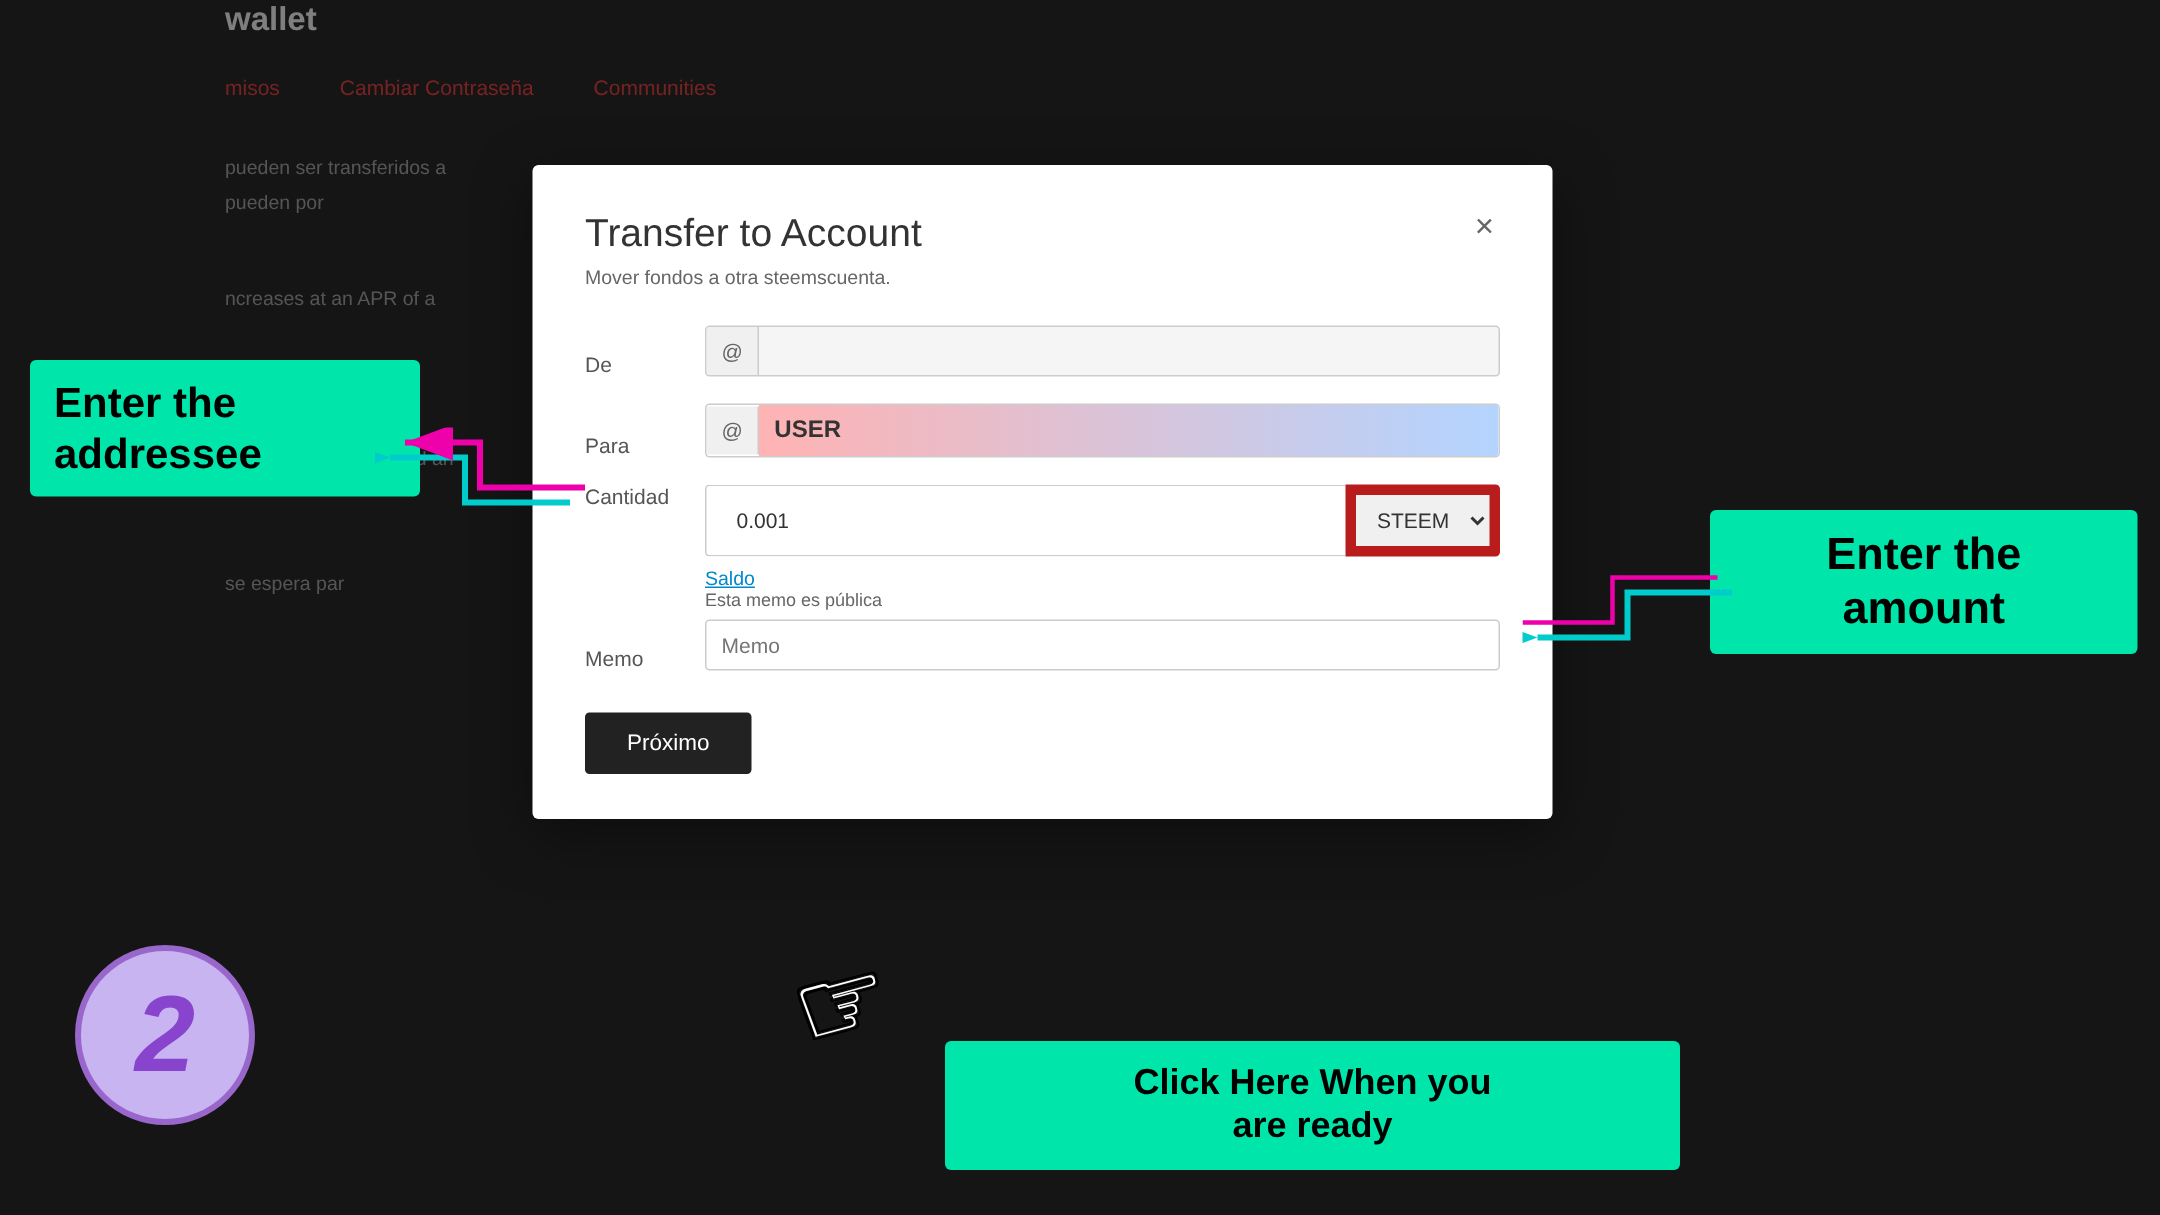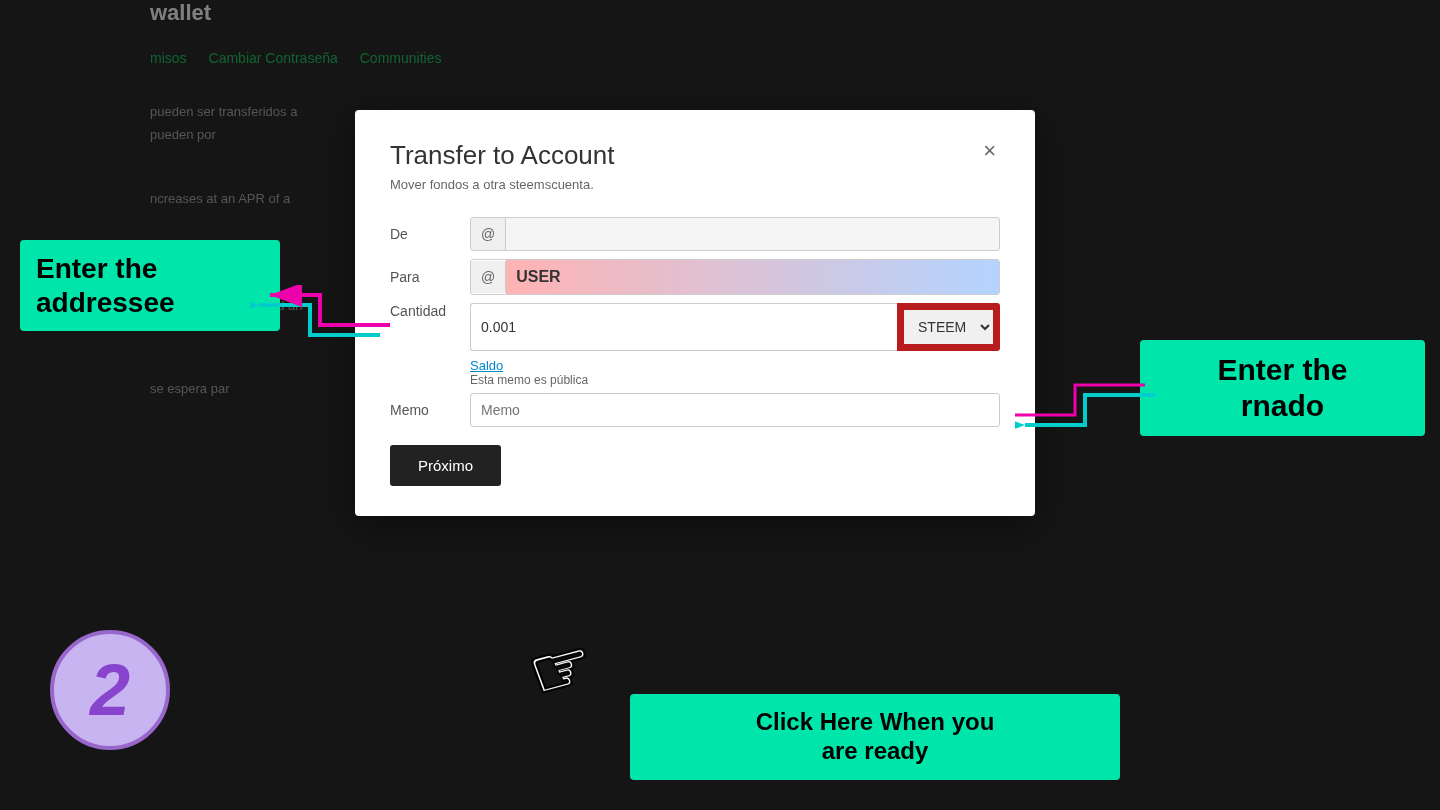--- a/index.html
+++ b/index.html
@@ -25,22 +25,22 @@
       top: 0; left: 150px;
       padding: 0 0;
       color: #fff;
       font-size: 22px;
       font-weight: bold;
     }
 
     .bg-nav {
       position: absolute;
       top: 50px; left: 150px;
-      display: flex; gap: 22px;
-      color: #22c55e;
+      display: flex; gap: 40px;
+      color: #ef4444;
       font-size: 14px;
     }
 
     .bg-content {
       position: absolute;
       top: 100px; left: 150px;
       color: #aaa;
       font-size: 13px;
       line-height: 1.8;
     }
@@ -89,22 +89,22 @@
     }
 
     .modal-subtitle {
       font-size: 13px;
       color: #666;
       margin-bottom: 25px;
     }
 
     .form-row {
       display: flex;
-      align-items: center;
-      margin-bottom: 8px;
+      align-items: flex-end;
+      margin-bottom: 18px;
     }
 
     .form-label {
       width: 80px;
       font-size: 14px;
       color: #555;
       flex-shrink: 0;
     }
 
     .input-with-at {
@@ -152,21 +152,21 @@
       display: flex;
       flex: 1;
       gap: 0;
     }
 
     .amount-input {
       flex: 1;
       border: 1px solid #ccc;
       border-right: none;
       border-radius: 3px 0 0 3px;
-      padding: 8px 10px;
+      padding: 8px 20px;
       font-size: 14px;
       color: #333;
       outline: none;
     }
 
     .currency-select {
       border: 7px solid #b91c1c;
       border-radius: 0 3px 3px 0;
       padding: 8px 10px;
       font-size: 14px;
@@ -395,21 +395,21 @@
     </marker>
   </defs>
 
   <polyline points="130,50 60,50 60,20 10,20" stroke="#00cccc" stroke-width="4" fill="none" marker-end="url(#arrowhead-teal)"></polyline>
 
   <polyline points="140,40 70,40 70,10 20,10" stroke="#ee00aa" stroke-width="4" fill="none" marker-end="url(#arrowhead-pink)"></polyline>
 </svg>
 
 <div class="annotation-right">
   <span>Enter the</span><br>
-  <span>rnado</span>
+  <span>amount</span>
 </div>
 
 <svg class="arrow-amount-svg" width="140" height="80" viewBox="0 0 140 80">
   <defs>
     <marker id="arrowhead-teal2" markerWidth="8" markerHeight="6" refX="0" refY="3" orient="auto">
       <polygon points="8 0, 0 3, 8 6" fill="#00cccc"></polygon>
     </marker>
     <marker id="arrowhead-pink2" markerWidth="8" markerHeight="6" refX="0" refY="3" orient="auto">
       <polygon points="8 0, 0 3, 8 6" fill="#ee00aa"></polygon>
     </marker>

